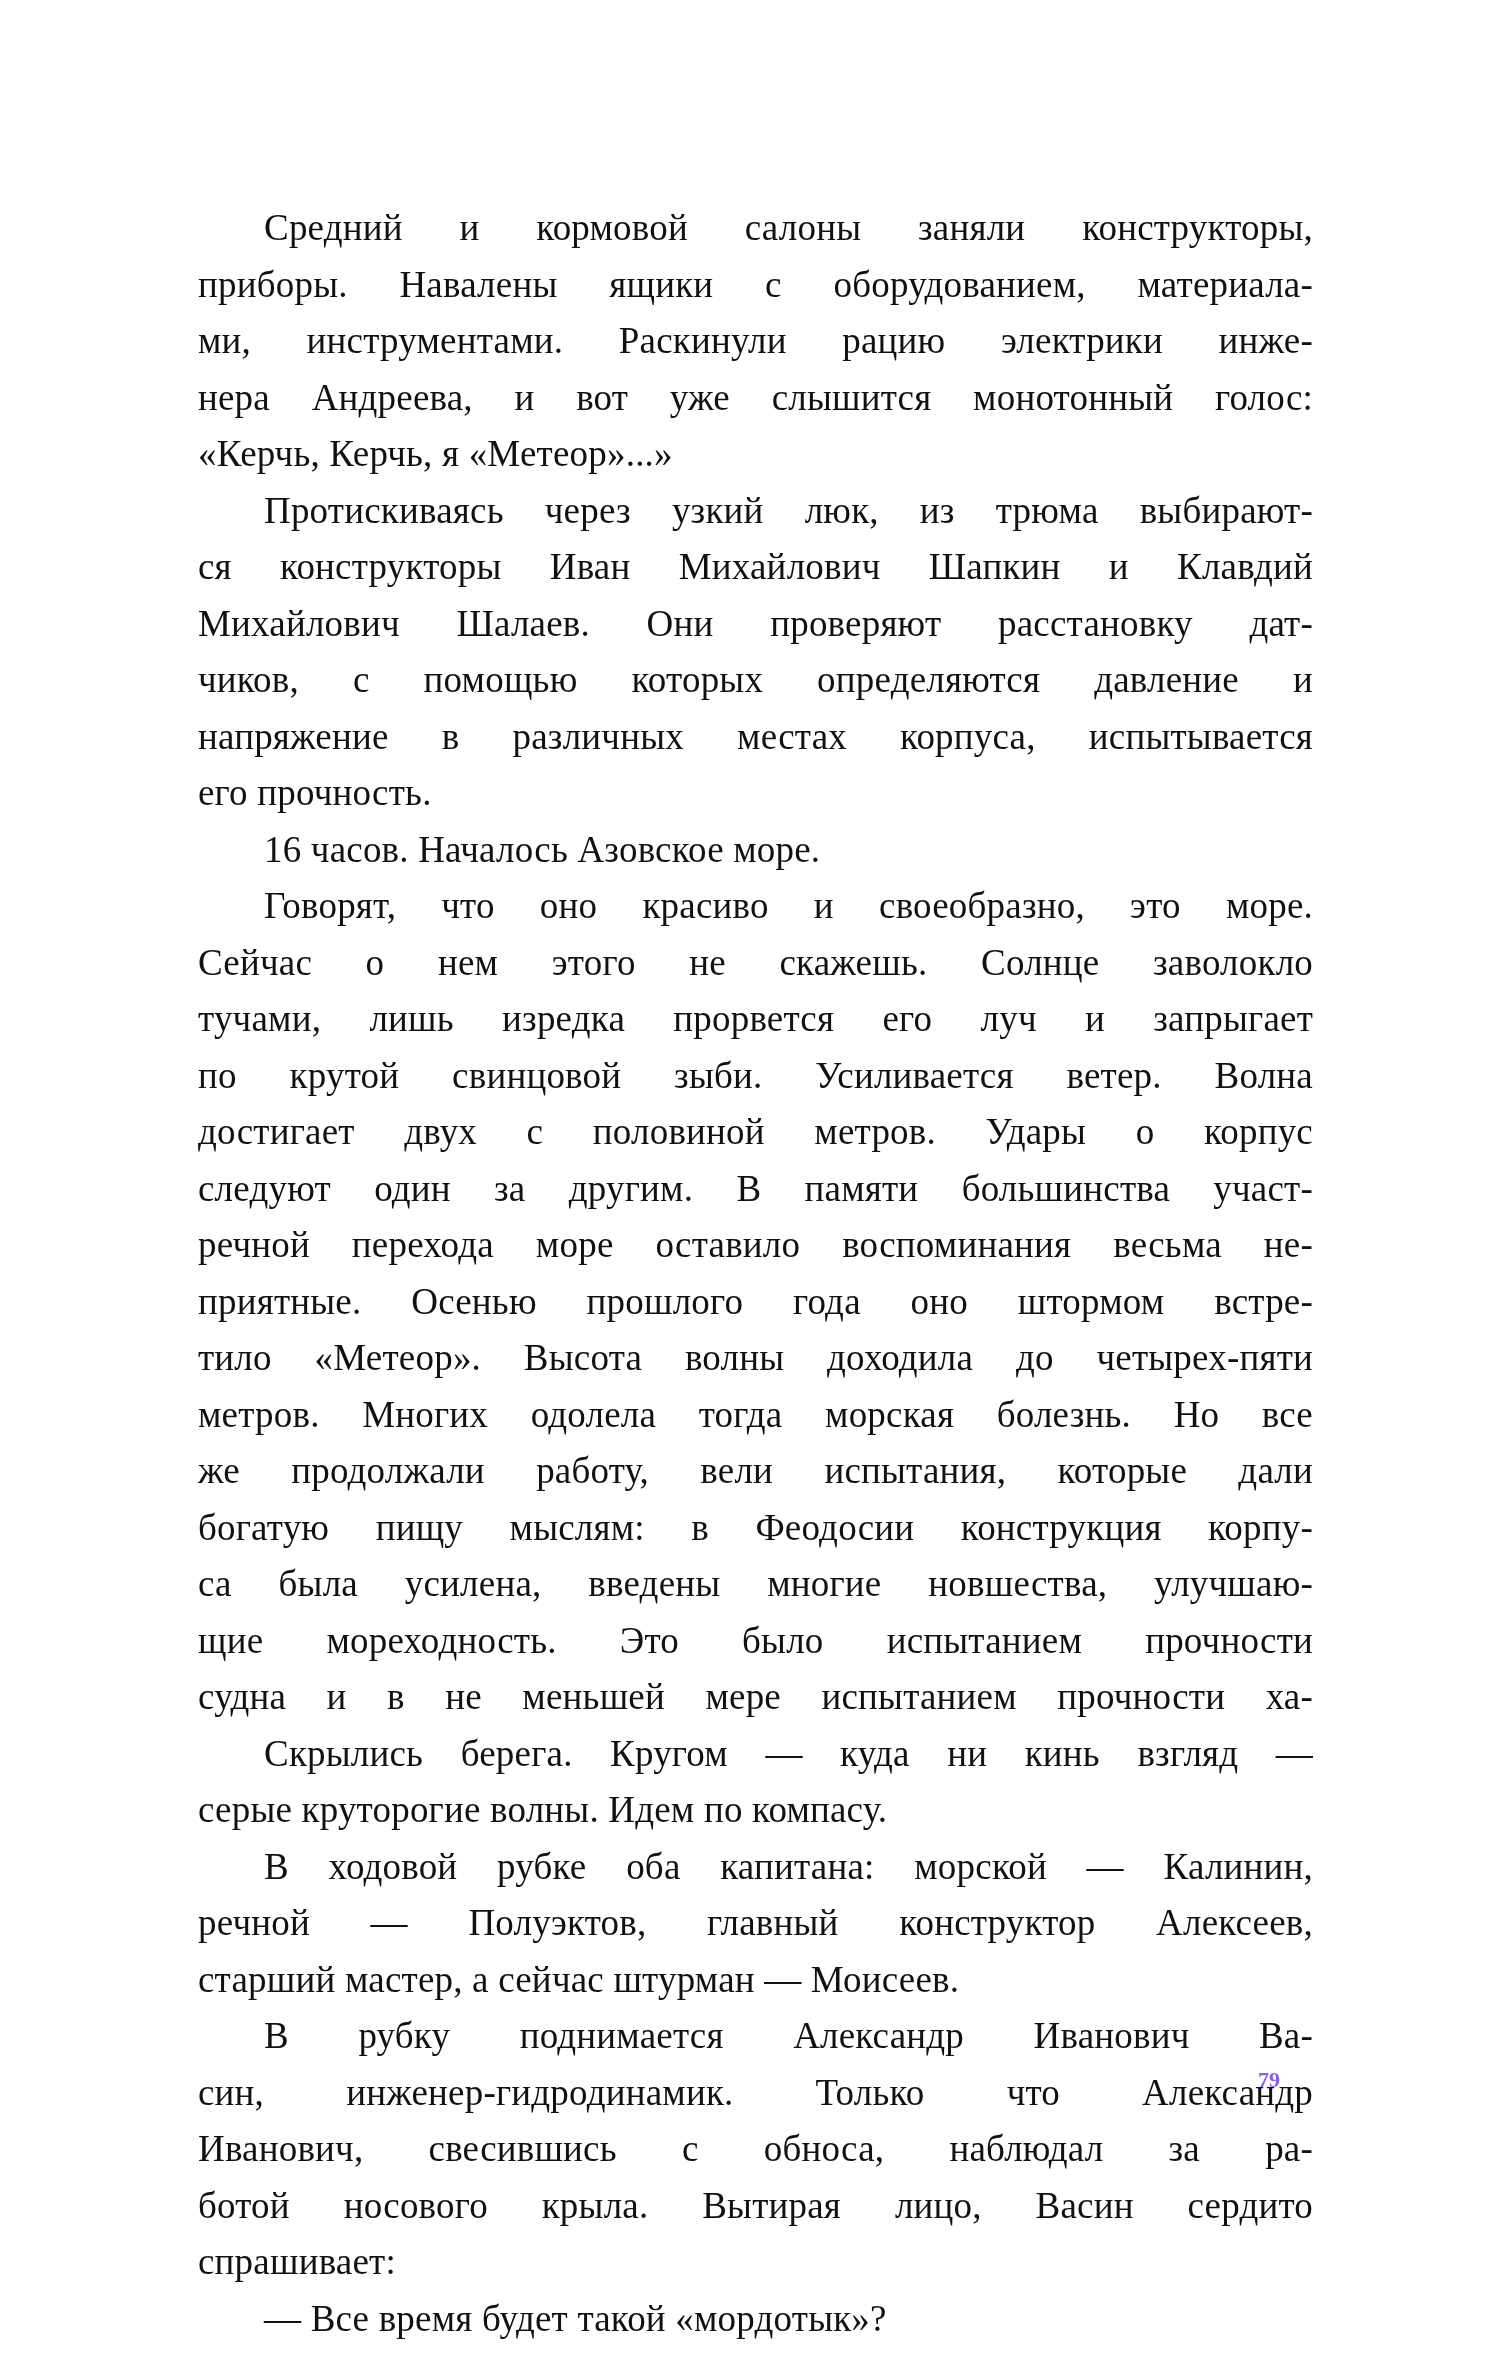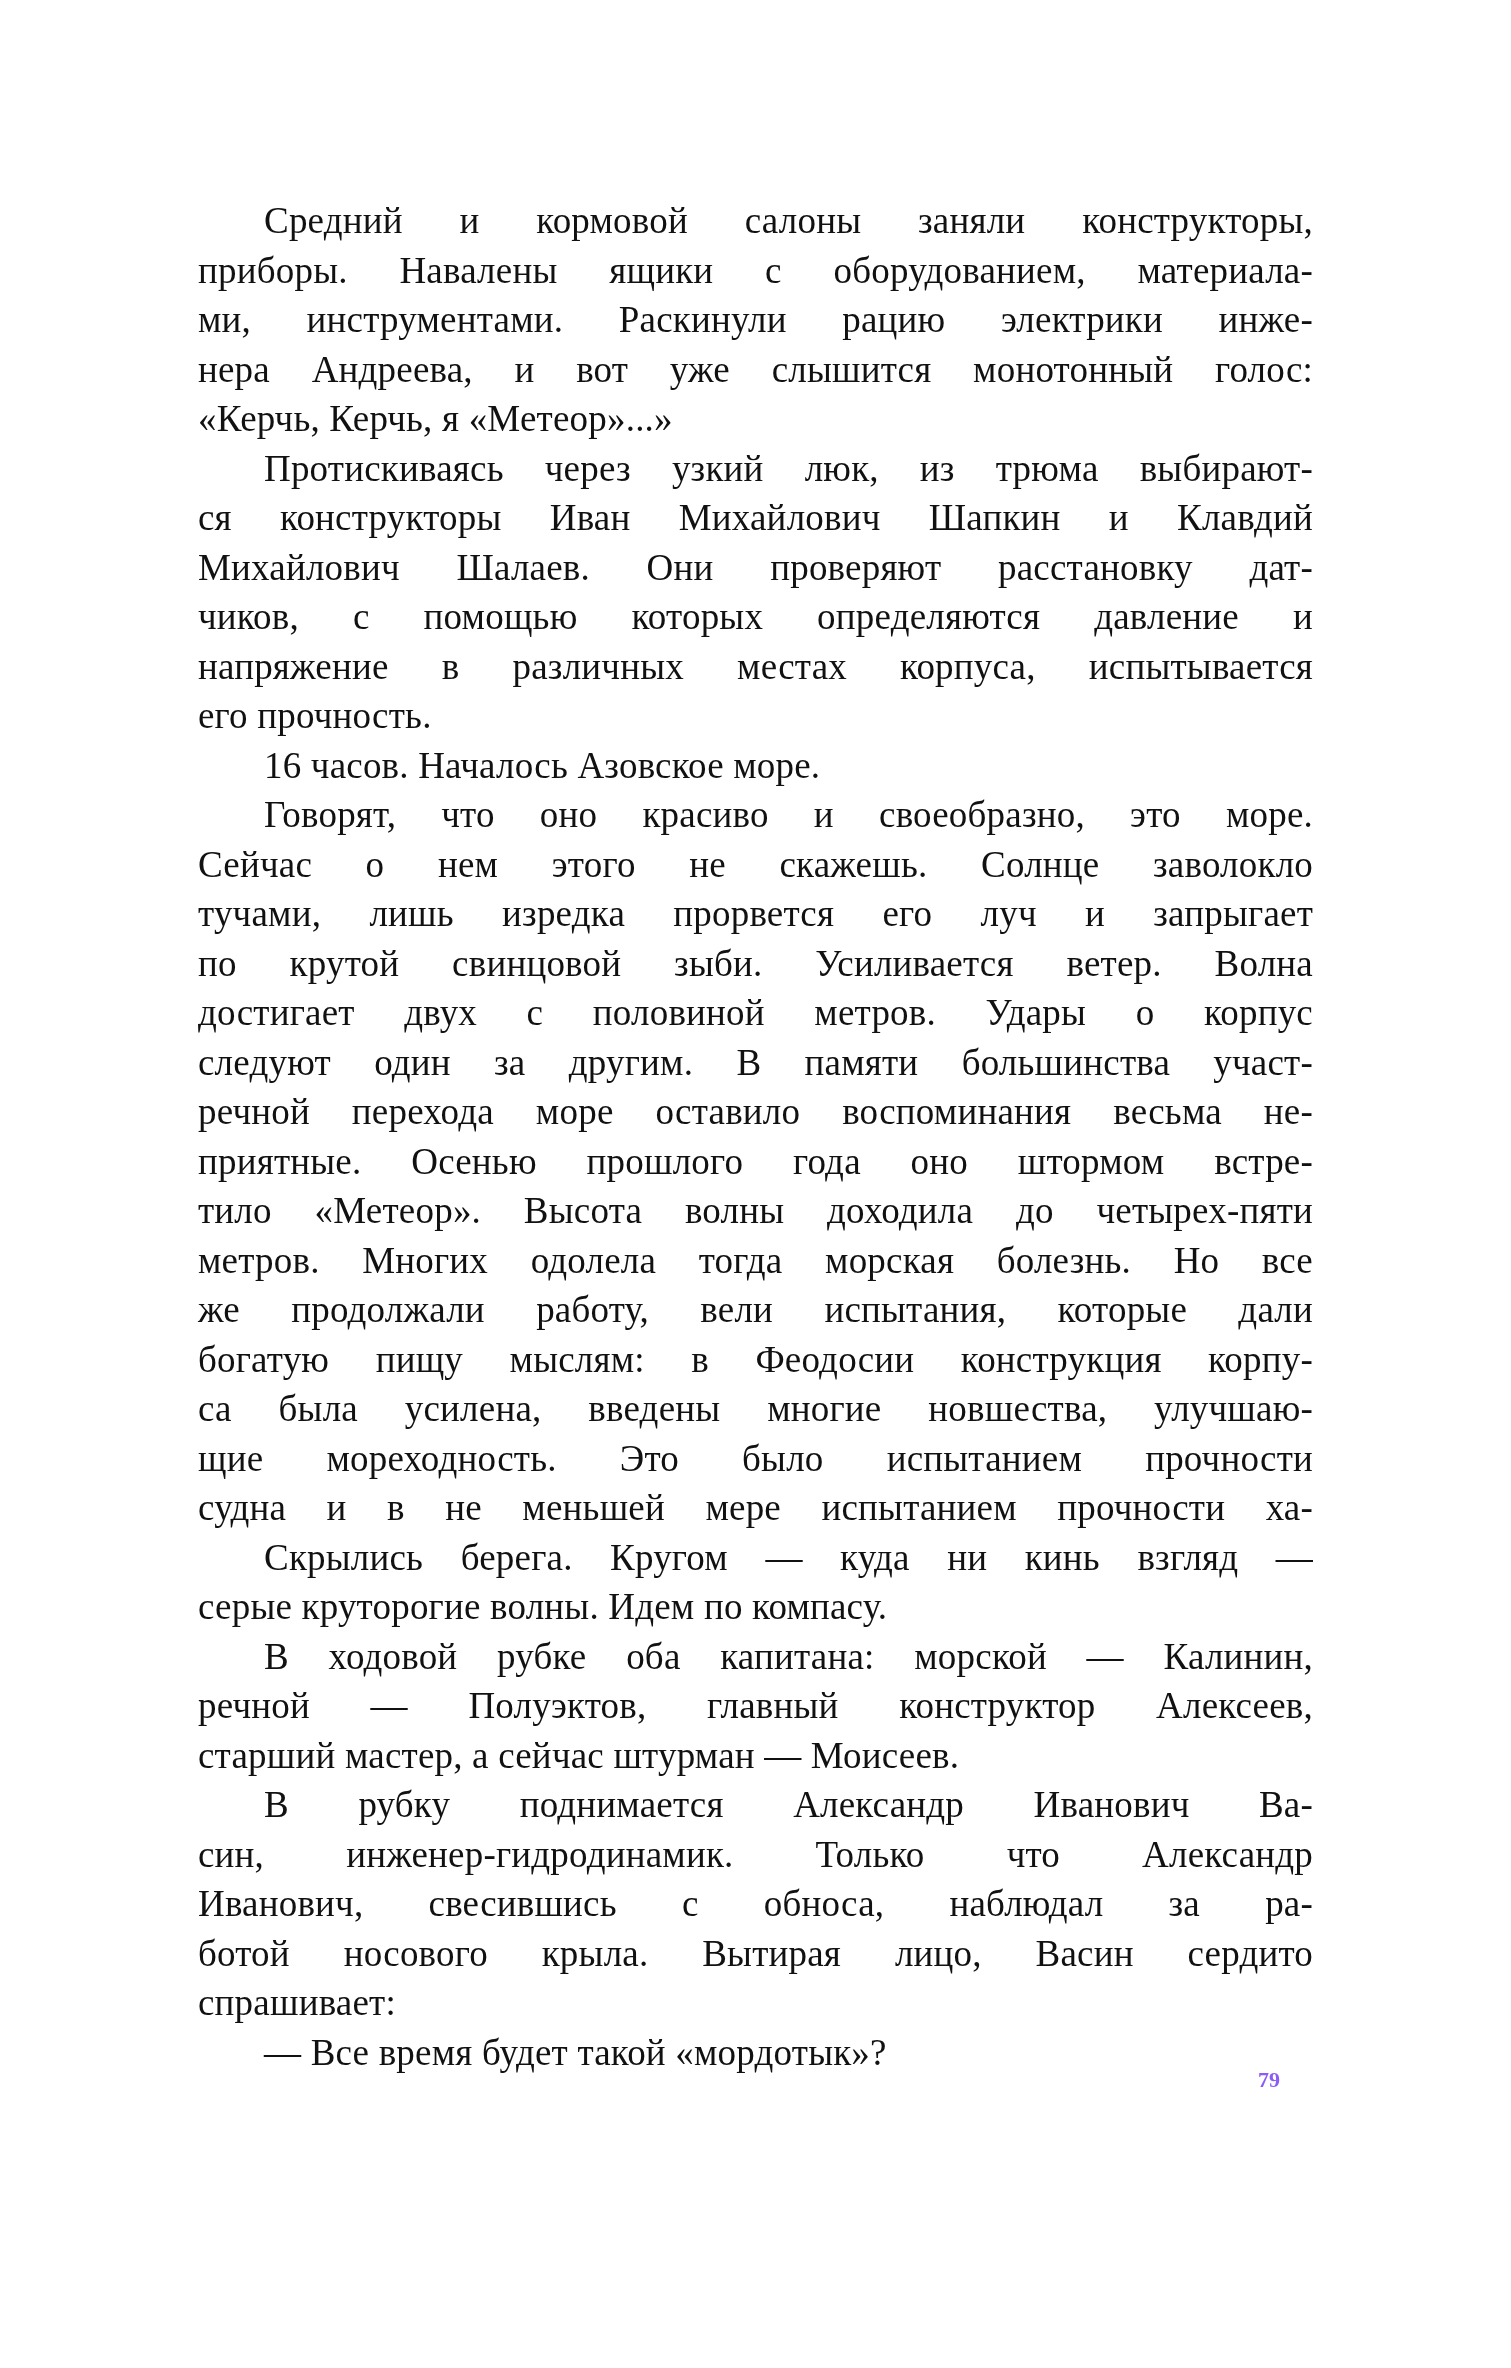--- a/index.html
+++ b/index.html
@@ -31,20 +31,21 @@
   }
   .line {
     height: 49.5px;
     line-height: 49.5px;
     font-size: 37px;
     white-space: nowrap;
     text-align: justify;
     text-align-last: justify;
     letter-spacing: 0.2px;
     overflow: visible;
+    margin-top: 7px;
   }
   .line.indent {
     padding-left: 66px;
   }
   .line.last {
     text-align: right;
     text-align-last: left;
   }
   .line span.t {
     display: block;

